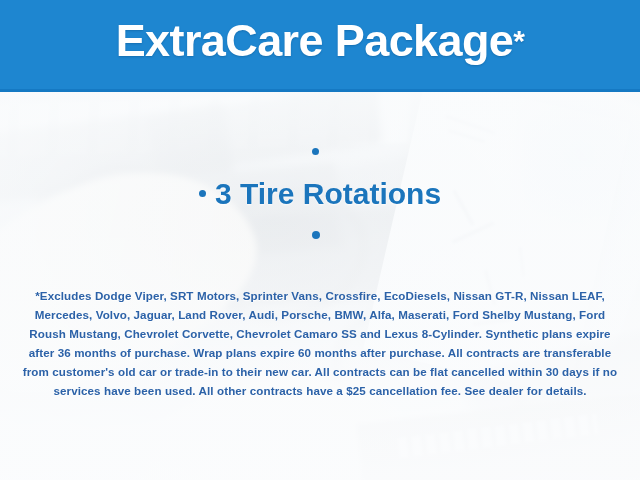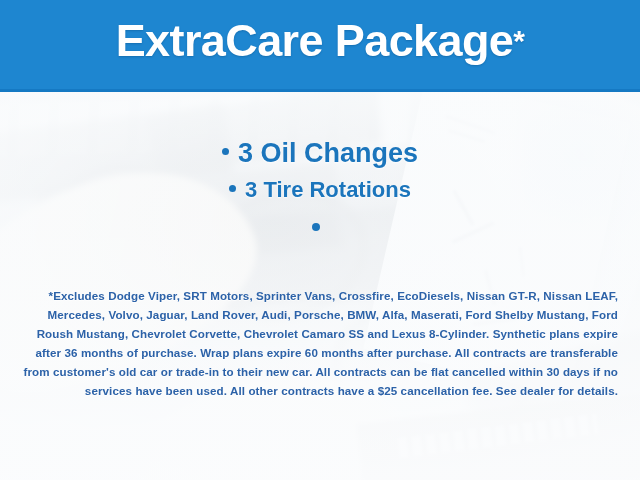--- a/index.html
+++ b/index.html
@@ -222,35 +222,35 @@
     display: inline-block;
     width: 7px; height: 7px;
     border-radius: 50%;
     background: #1b75bc;
     vertical-align: middle;
     margin-right: 9px;
     position: relative;
     top: -3px;
   }
   .b1 { font-size: 27px; margin-bottom: 12px; }
-  .b2 { font-size: 22px; margin-bottom: 12px; }
+  .b2 { font-size: 30px; margin-bottom: 12px; }
   .b3 { font-size: 30px; }
   .b3 .dot { width: 8px; height: 8px; }
 
   
   .disclaimer {
     position: absolute;
     left: 22px; top: 286px;
     width: 596px;
     z-index: 5;
     color: #2c62a8;
     font-size: 11.6px;
     font-weight: bold;
     line-height: 19px;
-    text-align: right;
+    text-align: center;
     letter-spacing: 0.1px;
     text-shadow: 0 1px 1px rgba(255,255,255,0.9);
   }
 </style>
 </head>
 <body>
 
 <div id="ad-banner">
 
   <div class="photo-layer">
@@ -285,21 +285,21 @@
   </div>
 
   <div class="header-bar"></div>
   <div class="header-title">
     <span>ExtraCare Package</span>
       <span class="star">*</span>
   </div>
 
   <div class="bullets">
     <div class="bullet-line b1">
-      <span class="dot"></span><span>3 Oil Changes</span>
+      <span class="dot"></span>
     </div>
     <div class="bullet-line b2">
       <span class="dot"></span><span>3 Tire Rotations</span>
     </div>
     <div class="bullet-line b3">
       <span class="dot"></span>
     </div>
   </div>
 
   <div class="disclaimer">*Excludes Dodge Viper, SRT Motors, Sprinter Vans, Crossfire, EcoDiesels, Nissan GT-R, Nissan LEAF, Mercedes, Volvo, Jaguar, Land Rover, Audi, Porsche, BMW, Alfa, Maserati, Ford Shelby Mustang, Ford Roush Mustang, Chevrolet Corvette, Chevrolet Camaro SS and Lexus 8-Cylinder. Synthetic plans expire after 36 months of purchase. Wrap plans expire 60 months after purchase. All contracts are transferable from customer's old car or trade-in to their new car. All contracts can be flat cancelled within 30 days if no services have been used. All other contracts have a $25 cancellation fee. See dealer for details.</div>

